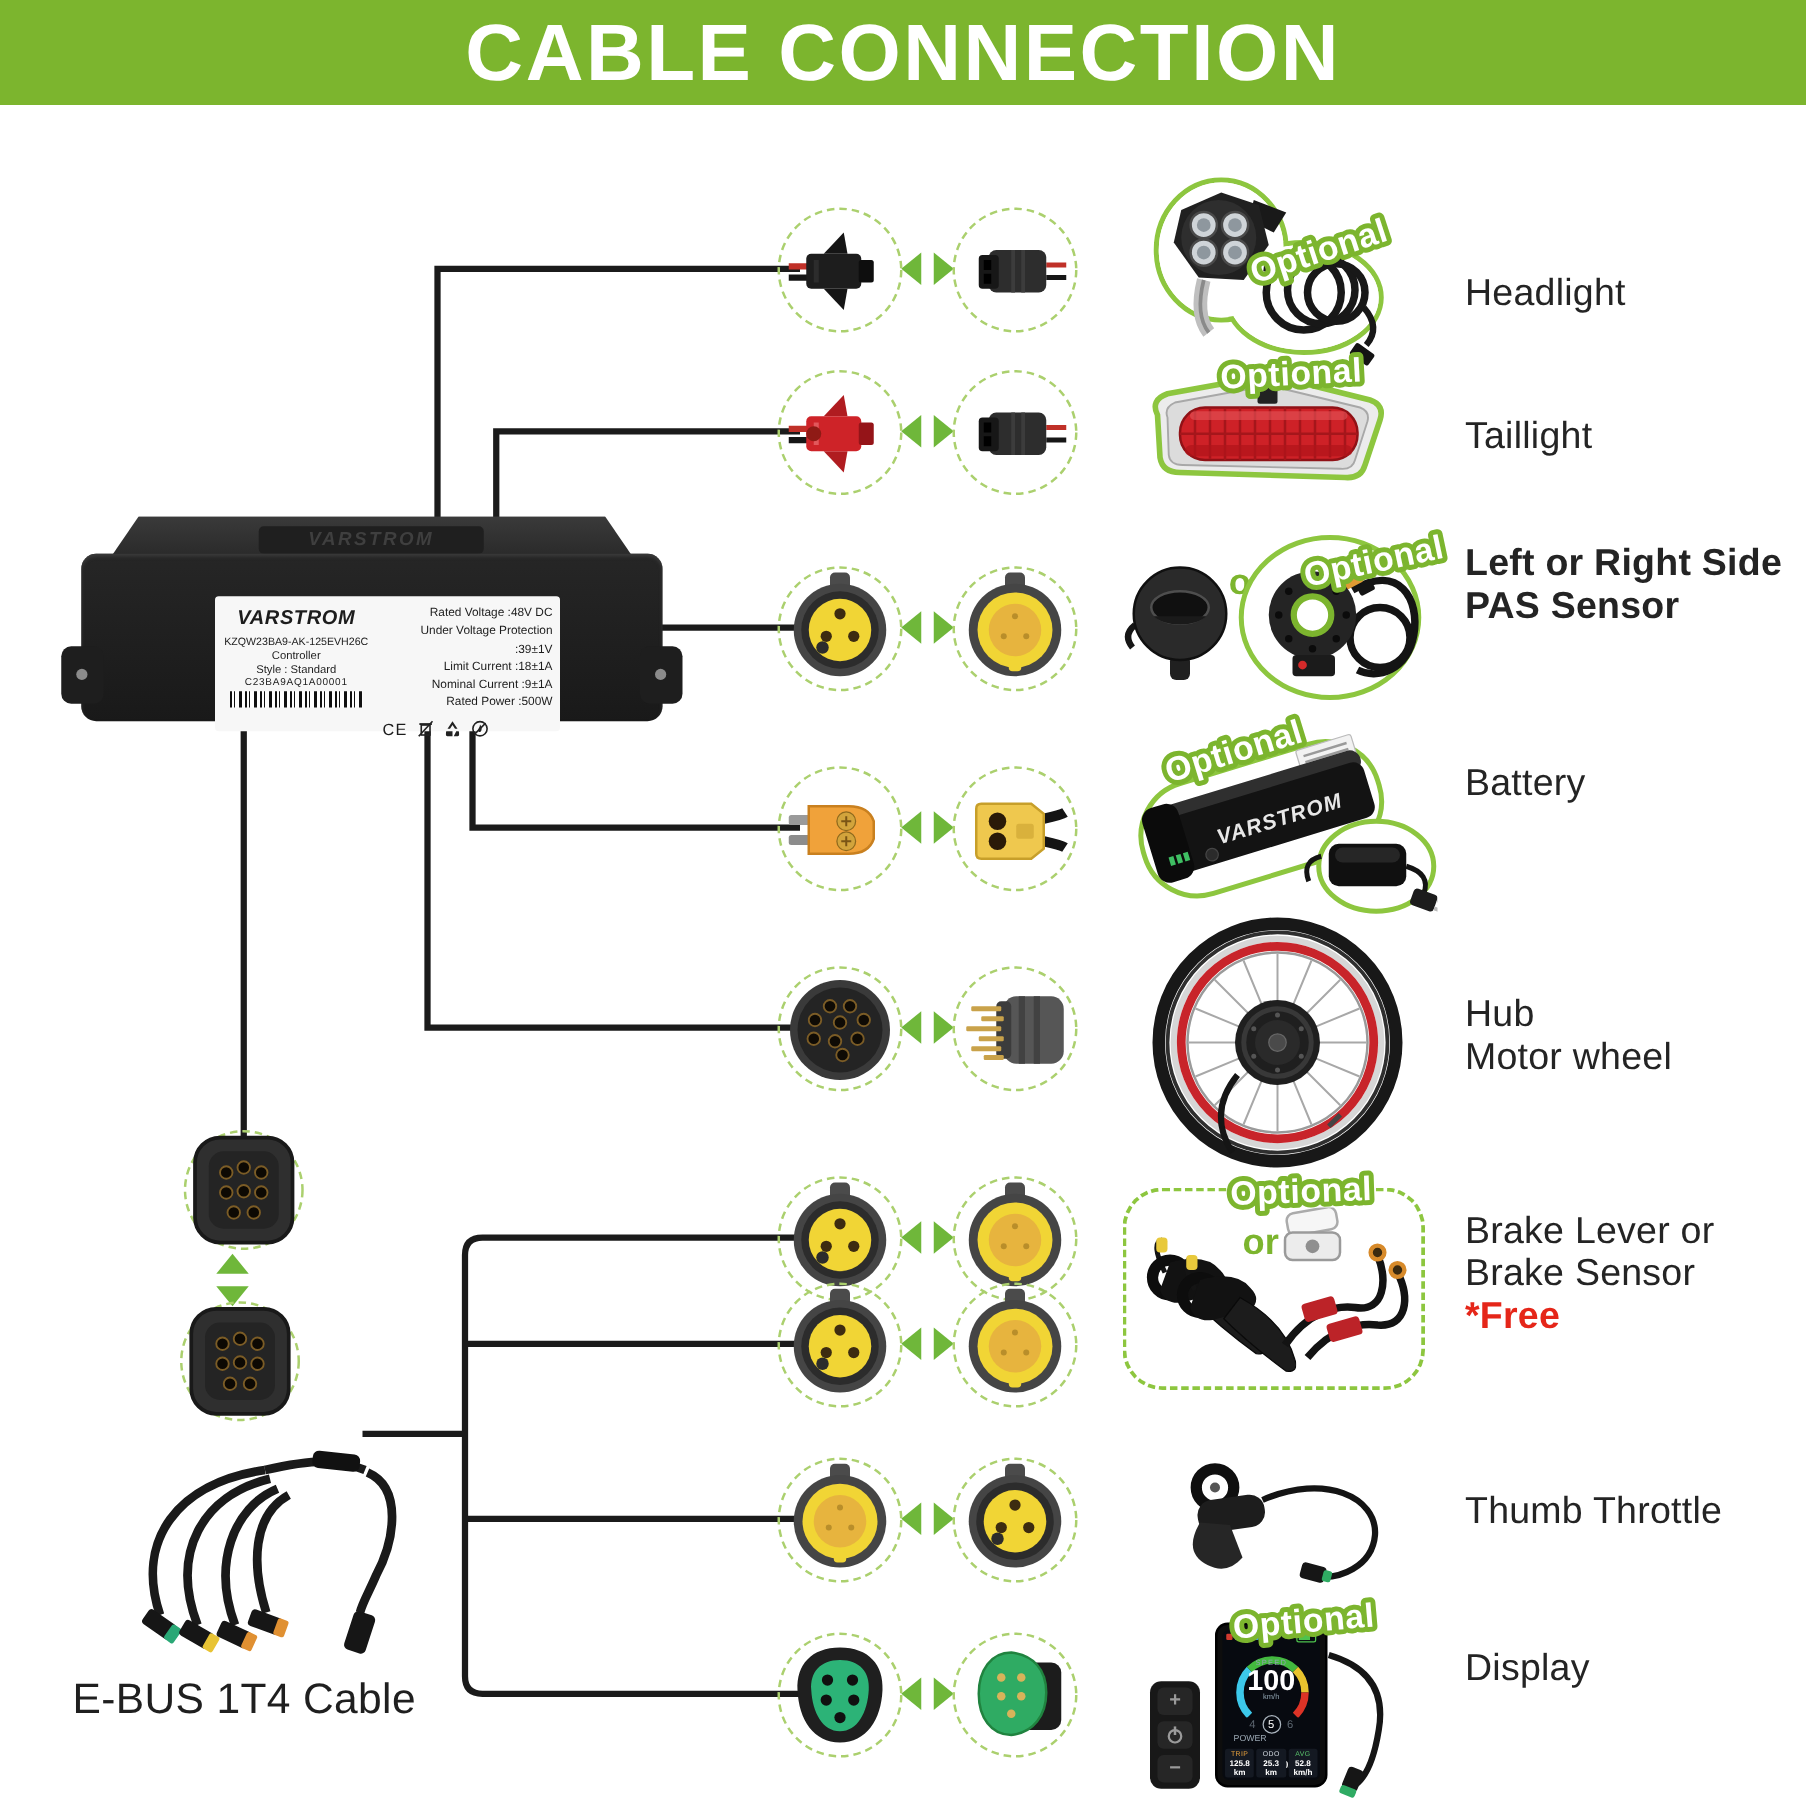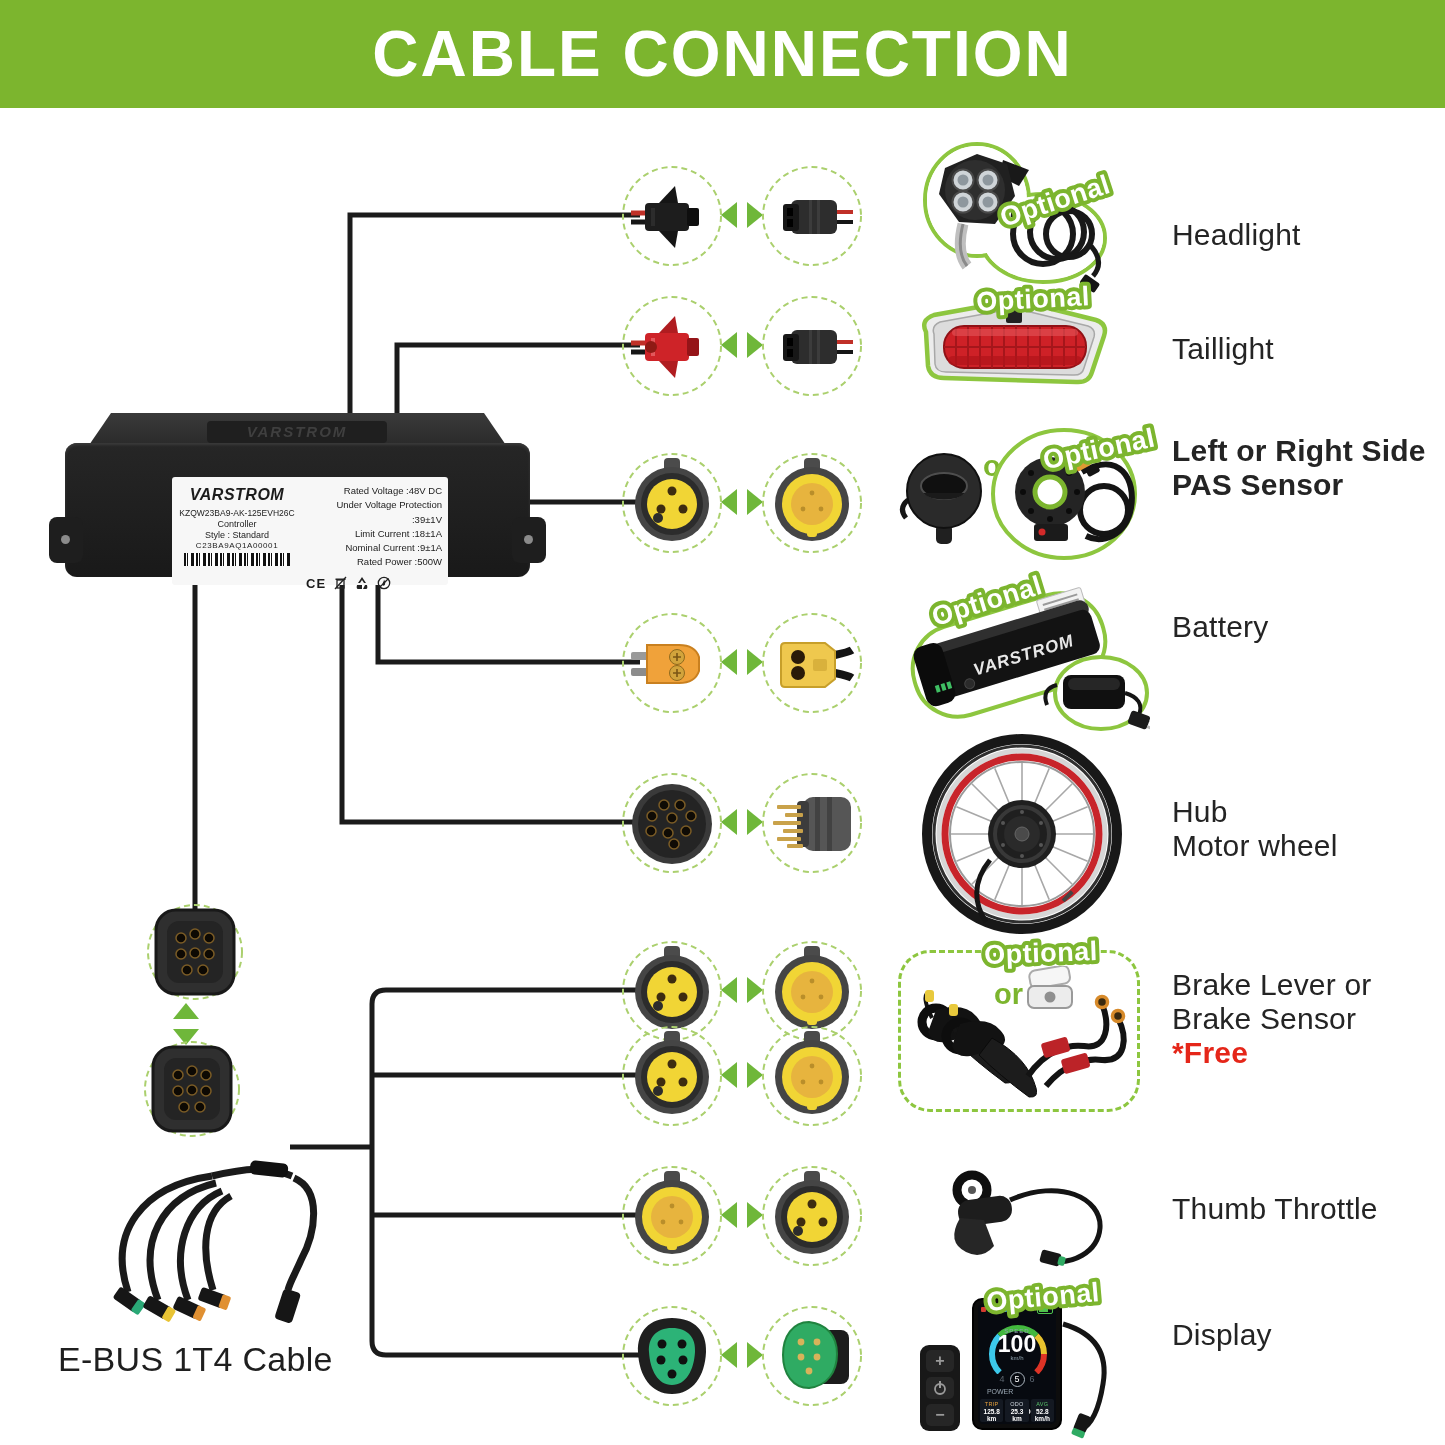--- a/index.html
+++ b/index.html
@@ -1,20 +1,20 @@
 <!DOCTYPE html>
 <html><head>
 <meta charset="utf-8">
 <style>
   html,body{margin:0;padding:0;background:#fff;}
   .canvas{position:relative;width:1445px;height:1445px;background:#fff;overflow:hidden;
           font-family:"Liberation Sans",sans-serif;}
   .abs{position:absolute;}
   
-  .banner{position:absolute;left:0;top:0;width:1445px;height:108px;background:#7cb52e;
+  .banner{position:absolute;left:0;top:0;width:1445px;height:84px;background:#7cb52e;
           display:flex;align-items:center;justify-content:center;}
   .banner-title{color:#fff;font-size:64px;font-weight:800;letter-spacing:2px;}
   
   .wires{position:absolute;left:0;top:0;}
   
   .conn{position:absolute;width:110px;height:110px;}
   .dc{fill:none;stroke:#abd06e;stroke-width:2;stroke-dasharray:6 4;}
   .arr{position:absolute;}
   
   .lbl{position:absolute;left:1152px;font-size:30px;color:#242424;line-height:34px;letter-spacing:.2px;margin-left:20px;}
@@ -39,21 +39,21 @@
              display:flex;padding:7px 6px;box-sizing:border-box;color:#1c1c1c;}
   .ctl-left{width:118px;text-align:center;}
   .ctl-logo{font-style:italic;font-weight:800;font-size:16px;letter-spacing:.5px;margin-top:2px;}
   .ctl-model{font-size:8.5px;margin-top:4px;}
   .ctl-line{font-size:9px;margin-top:1px;}
   .ctl-serial{font-size:8px;margin-top:1px;letter-spacing:.6px;}
   .barcode{margin:3px auto 0;width:106px;height:13px;
            background:repeating-linear-gradient(90deg,#111 0 2px,#fff 2px 3px,#111 3px 4px,#fff 4px 7px,#111 7px 10px,#fff 10px 12px);}
   .ctl-right{flex:1;padding-left:10px;font-size:9.5px;line-height:1.5;text-align:right;}
   .ctl-icons{display:flex;align-items:center;gap:8px;margin-top:4px;}
-  .ce{font-weight:700;font-size:13px;letter-spacing:1px;}
+  .ce{font-weight:400;font-size:13px;letter-spacing:1px;}
   
   .brakebox{position:absolute;left:898px;top:950px;width:242px;height:162px;border:3px dashed #8dc63f;border-radius:32px;box-sizing:border-box;}
   
   .ebus-lbl{position:absolute;left:58px;top:1340px;font-size:34px;color:#1f1f1f;letter-spacing:.3px;}
   
   .remote{position:absolute;left:920px;top:1345px;width:40px;height:86px;background:#181818;border-radius:9px;
           display:flex;flex-direction:column;align-items:center;justify-content:center;gap:5px;}
   .rbtn{width:28px;height:22px;background:#262626;border-radius:5px;color:#9a9a9a;font-size:16px;font-weight:700;
         display:flex;align-items:center;justify-content:center;line-height:1;}
   .dunit{position:absolute;left:972px;top:1298px;width:90px;height:132px;background:#0d0d0d;border-radius:10px;

